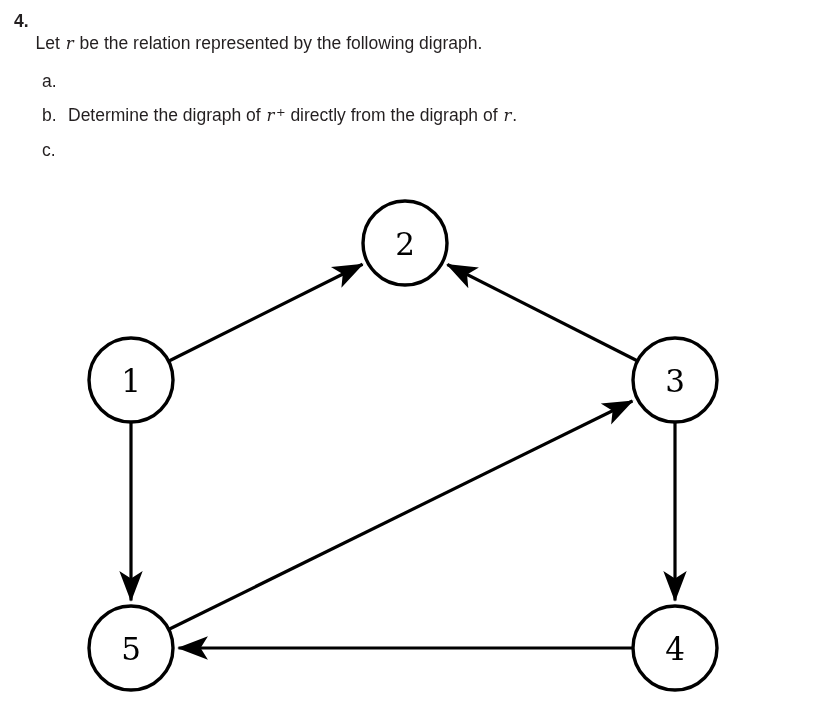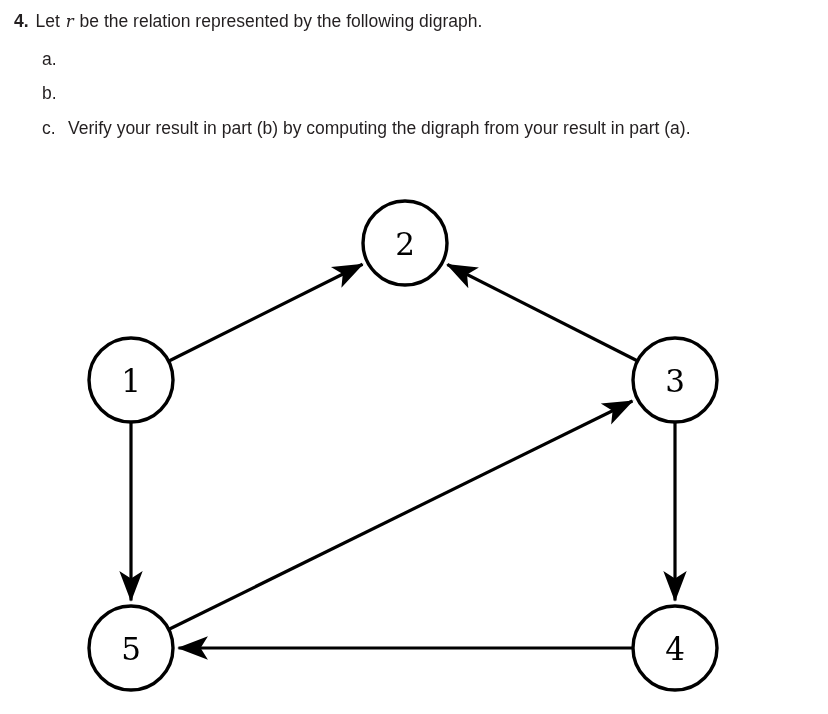--- a/index.html
+++ b/index.html
@@ -34,20 +34,21 @@
     line-height: 1.33;
     color: #231f20;
   }
   .q-number {
     font-weight: bold;
     margin-right: 7px;
     flex: 0 0 auto;
   }
   .q-stem-text {
     flex: 1 1 auto;
+    margin-top: 22px;
   }
 
   .sub-list {
     margin: 14px 0 0 0;
     padding: 0;
     list-style: none;
   }
   .sub-item {
     display: flex;
     align-items: flex-start;
@@ -125,25 +126,25 @@
   </div>
 
   <ul class="sub-list">
 
     <li class="sub-item">
       <span class="sub-marker">a.</span>
     </li>
 
     <li class="sub-item">
       <span class="sub-marker">b.</span>
+      <span class="sub-text"><span>Determine the digraph of </span><span class="mvar">r</span><span class="msup">+</span><span> directly from the digraph of </span><span class="mvar">r</span><span>.</span></span>
     </li>
 
     <li class="sub-item">
       <span class="sub-marker">c.</span>
-      <span class="sub-text">Verify your result in part (b) by computing the digraph from your result in part (a).</span>
     </li>
 
   </ul>
 </div>
 
 <div id="digraph-figure">
   <svg id="digraph-svg" viewBox="0 0 828 526">
     <defs>
       <marker id="arrow" markerWidth="11" markerHeight="11" refX="9.2" refY="4.2" orient="auto" markerUnits="strokeWidth">
         <path d="M0,0.55 L9.6,4.2 L0,7.85 L2.3,4.2 Z" fill="#000000"></path>

